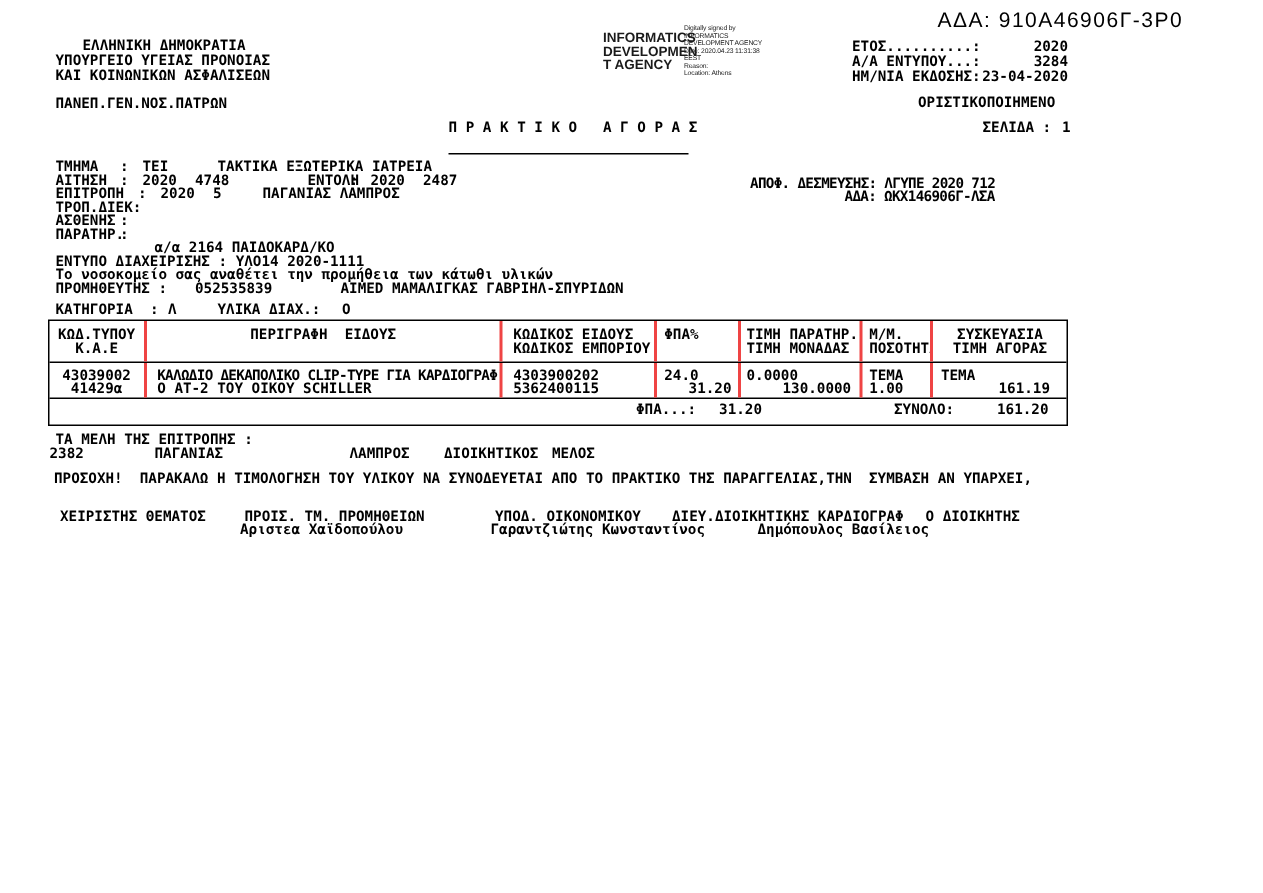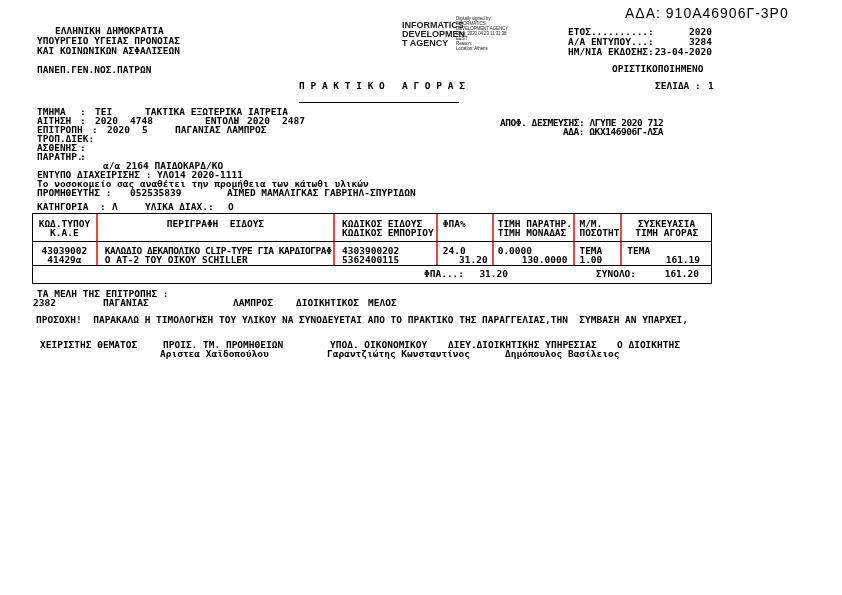--- a/index.html
+++ b/index.html
@@ -194,20 +194,20 @@
     <div class="t" style="left:296px;top:298px;">ΔΙΟΙΚΗΤΙΚΟΣ</div>
     <div class="t" style="left:368px;top:298px;">ΜΕΛΟΣ</div>
   </div>
 
   <div class="t" style="left:36px;top:315px;">ΠΡΟΣΟΧΗ!  ΠΑΡΑΚΑΛΩ Η ΤΙΜΟΛΟΓΗΣΗ ΤΟΥ ΥΛΙΚΟΥ ΝΑ ΣΥΝΟΔΕΥΕΤΑΙ ΑΠΟ ΤΟ ΠΡΑΚΤΙΚΟ ΤΗΣ ΠΑΡΑΓΓΕΛΙΑΣ,ΤΗΝ  ΣΥΜΒΑΣΗ ΑΝ ΥΠΑΡΧΕΙ,</div>
 
   <div>
     <div class="t" style="left:40px;top:340px;">ΧΕΙΡΙΣΤΗΣ ΘΕΜΑΤΟΣ</div>
     <div class="t" style="left:163px;top:340px;">ΠΡΟΙΣ. ΤΜ. ΠΡΟΜΗΘΕΙΩΝ</div>
     <div class="t" style="left:330px;top:340px;">ΥΠΟΔ. ΟΙΚΟΝΟΜΙΚΟΥ</div>
-    <div class="t" style="left:448px;top:340px;">ΔΙΕΥ.ΔΙΟΙΚΗΤΙΚΗΣ ΥΠΗΡΕΣΙΑΣ</div>
+    <div class="t" style="left:448px;top:340px;">ΔΙΕΥ.ΔΙΟΙΚΗΤΙΚΗΣ ΚΑΡΔΙΟΓΡΑΦ</div>
     <div class="t" style="left:617px;top:340px;">Ο ΔΙΟΙΚΗΤΗΣ</div>
     <div class="t" style="left:160px;top:349px;">Αριστεα Χαϊδοπούλου</div>
     <div class="t" style="left:327px;top:349px;">Γαραντζιώτης Κωνσταντίνος</div>
     <div class="t" style="left:505px;top:349px;">Δημόπουλος Βασίλειος</div>
   </div>
 
 </div>
 
 </body></html>

